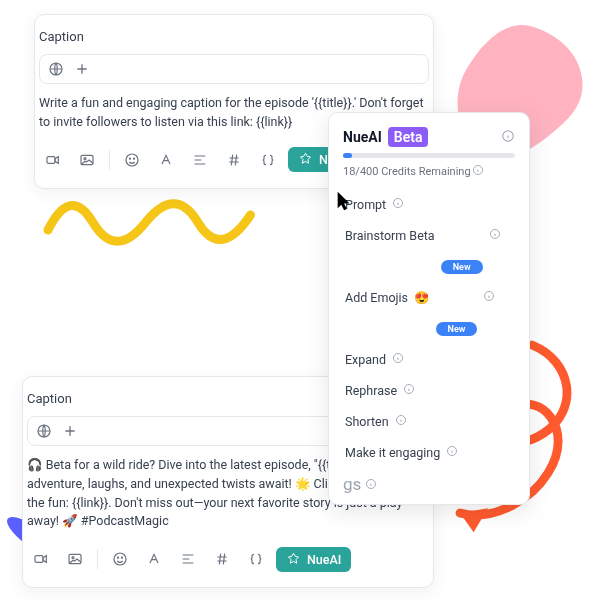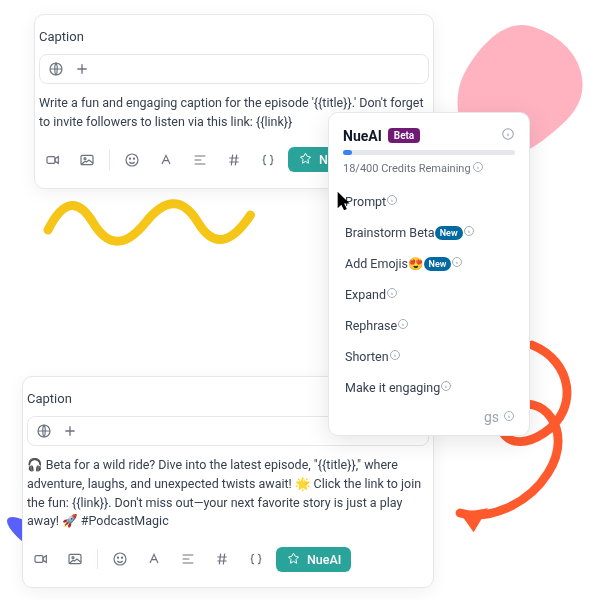--- a/index.html
+++ b/index.html
@@ -58,36 +58,36 @@
   #panel {
     position:absolute; left:328px; top:112px; width:202px;
     background:#fff; border:1px solid #e5e7eb; border-radius:10px;
     box-shadow:0 6px 24px rgba(0,0,0,0.10);
     padding:14px 14px 10px; z-index:5;
     font-size:12.5px; color:#374151;
   }
   .panel-head { display:flex; align-items:center; gap:6px; margin-bottom:6px; }
   .panel-head .title { font-weight:700; font-size:14px; color:#111827; }
   .beta-badge {
-    background:#701a75; color:#fff; font-size:10px; font-weight:600;
+    background:#8b5cf6; color:#fff; font-size:14px; font-weight:600;
     padding:2px 6px; border-radius:4px;
   }
   .info-ic { margin-left:auto; color:#9ca3af; }
   .info-ic svg{width:14px;height:14px;}
   .progress { height:5px; background:#e5e7eb; border-radius:3px; margin:4px 0 6px; position:relative; }
   .progress::after{content:"";position:absolute;left:0;top:0;bottom:0;width:5%;background:#3b82f6;border-radius:3px;}
   .credits { font-size:11px; color:#6b7280; display:flex; align-items:center; gap:1px; margin-bottom:10px;}
   .menu-item {
-    display:flex; align-items:flex-end; 
+    display:flex; align-items:flex-start; gap:6px;
     padding:8px 2px; font-size:12.5px; color:#374151; cursor:pointer;
   }
   .menu-item + .menu-item { border-top:0; }
   .new-badge {
-    background:#0369a1; color:#fff; font-size:9px; font-weight:600;
-    padding:2px 5px; border-radius:8px;
+    background:#3b82f6; color:#fff; font-size:9px; font-weight:600;
+    padding:2px 12px; border-radius:8px;margin-top:32px;
   }
   .mini-info svg{width:12px;height:12px;color:#9ca3af;}
 
   
   .shape { position:absolute; z-index:1; }
   #blob-pink { right:6px; top:18px; width:160px; height:160px; }
   #squiggle-yellow { left:38px; top:170px; width:230px; height:90px; }
   #burst-blue { left:0px; top:440px; width:110px; height:140px; }
   #swirl-orange { right:8px; top:330px; width:160px; height:230px; }
 
@@ -257,21 +257,21 @@
           </svg></span>
       </div>
       <div class="menu-item">
         <span>Make it engaging</span>
         <span class="mini-info"><svg viewBox="0 0 24 24" fill="none" stroke="currentColor" stroke-width="1.8">
             <circle cx="12" cy="12" r="9"></circle>
             <path d="M12 8h.01M11 12h1v4"></path>
           </svg></span>
       </div>
     </div>
-  <div style="text-align:right;font-size:14px;color:#9ca3af;padding-top:6px;display:flex;align-items:center;justify-content:flex-end;gap:4px">
+  <div style="text-align:right;font-size:17px;color:#9ca3af;padding-top:6px;display:flex;align-items:center;gap:4px">
     <span>gs</span>
     <span class="mini-info"><svg viewBox="0 0 24 24" fill="none" stroke="currentColor" stroke-width="1.8">
           <circle cx="12" cy="12" r="9"></circle>
           <path d="M12 8h.01M11 12h1v4"></path>
         </svg></span>
   </div>
 </div>
 
 <div id="card-bottom" class="card">
   <div class="card-title">Caption</div>

